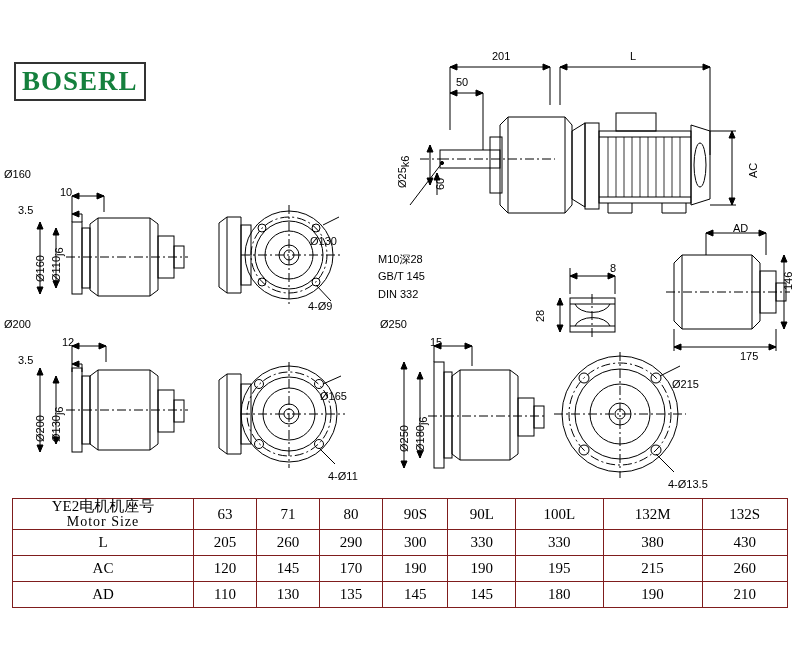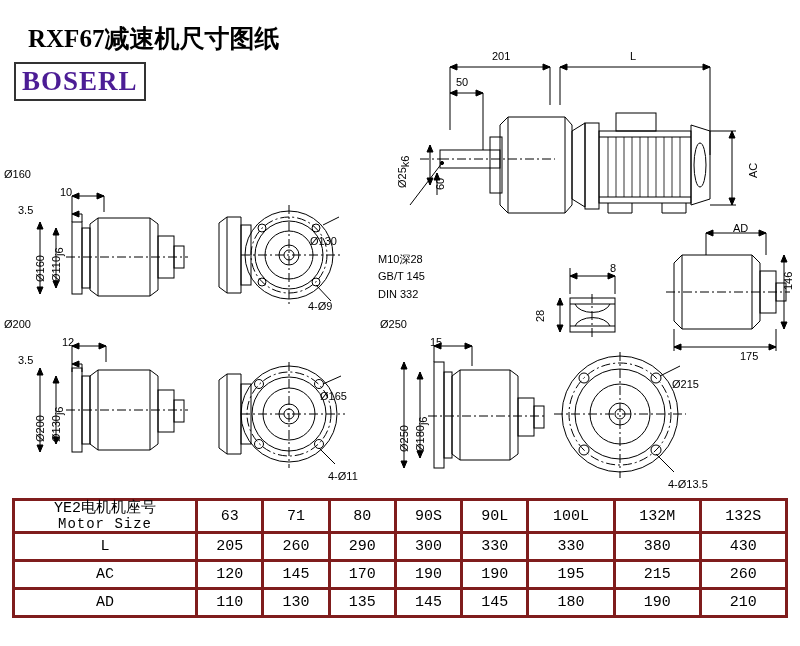--- a/index.html
+++ b/index.html
@@ -1,36 +1,35 @@
 <!DOCTYPE html>
 <html><head>
 <meta charset="utf-8">
 <style>
   html,body{margin:0;padding:0;background:#fff;}
   body{width:800px;height:646px;position:relative;font-family:"Liberation Sans",sans-serif;color:#000;overflow:hidden;}
   .root{position:relative;width:800px;height:646px;}
   .abs{position:absolute;}
   .ttl{font-family:"Liberation Serif",serif;font-weight:bold;font-size:25px;letter-spacing:0px;white-space:nowrap;}
   .logo{border:2px solid #333;padding:2px 6px;display:inline-block;}
-  .logo span{font-family:"Liberation Serif",serif;font-weight:bold;font-size:27px;color:#4c1d95;letter-spacing:1px;}
+  .logo span{font-family:"Liberation Serif",serif;font-weight:bold;font-size:27px;color:#15803d;letter-spacing:1px;}
   .lbl{font-size:11px;font-family:"Liberation Sans",sans-serif;white-space:nowrap;}
   svg{display:block;}
   table.dims{border-collapse:collapse;position:absolute;left:12px;top:498px;width:776px;}
-  table.dims td{border:3px solid #7f1d1d;text-align:center;font-size:15px;font-family:Liberation Mono, monospace;height:25px;padding:0;}
+  table.dims td{border:1px solid #7f1d1d;text-align:center;font-size:15px;font-family:Liberation Serif, serif;height:25px;padding:0;}
   table.dims td.hd{font-size:15px;width:180px;line-height:1.05;}
   table.dims td.hd .cn{font-size:15px;}
   table.dims td.hd .en{font-size:14px;letter-spacing:1px;}
   .row-lbl{width:180px;}
 </style>
 </head>
 <body>
 
 <div class="root">
 
-  <div class="abs ttl" style="left:28px;top:22px;">RXF67减速机尺寸图纸</div>
 
   <div class="abs" style="left:14px;top:62px;">
     <div class="logo"><span>BOSERL</span></div>
   </div>
 
   <div class="abs" style="left:380px;top:45px;">
     <svg width="420" height="250" viewBox="0 0 420 250">
       <g stroke="#000" fill="none" stroke-width="1">
 
         <line x1="70" y1="22" x2="170" y2="22"></line>

